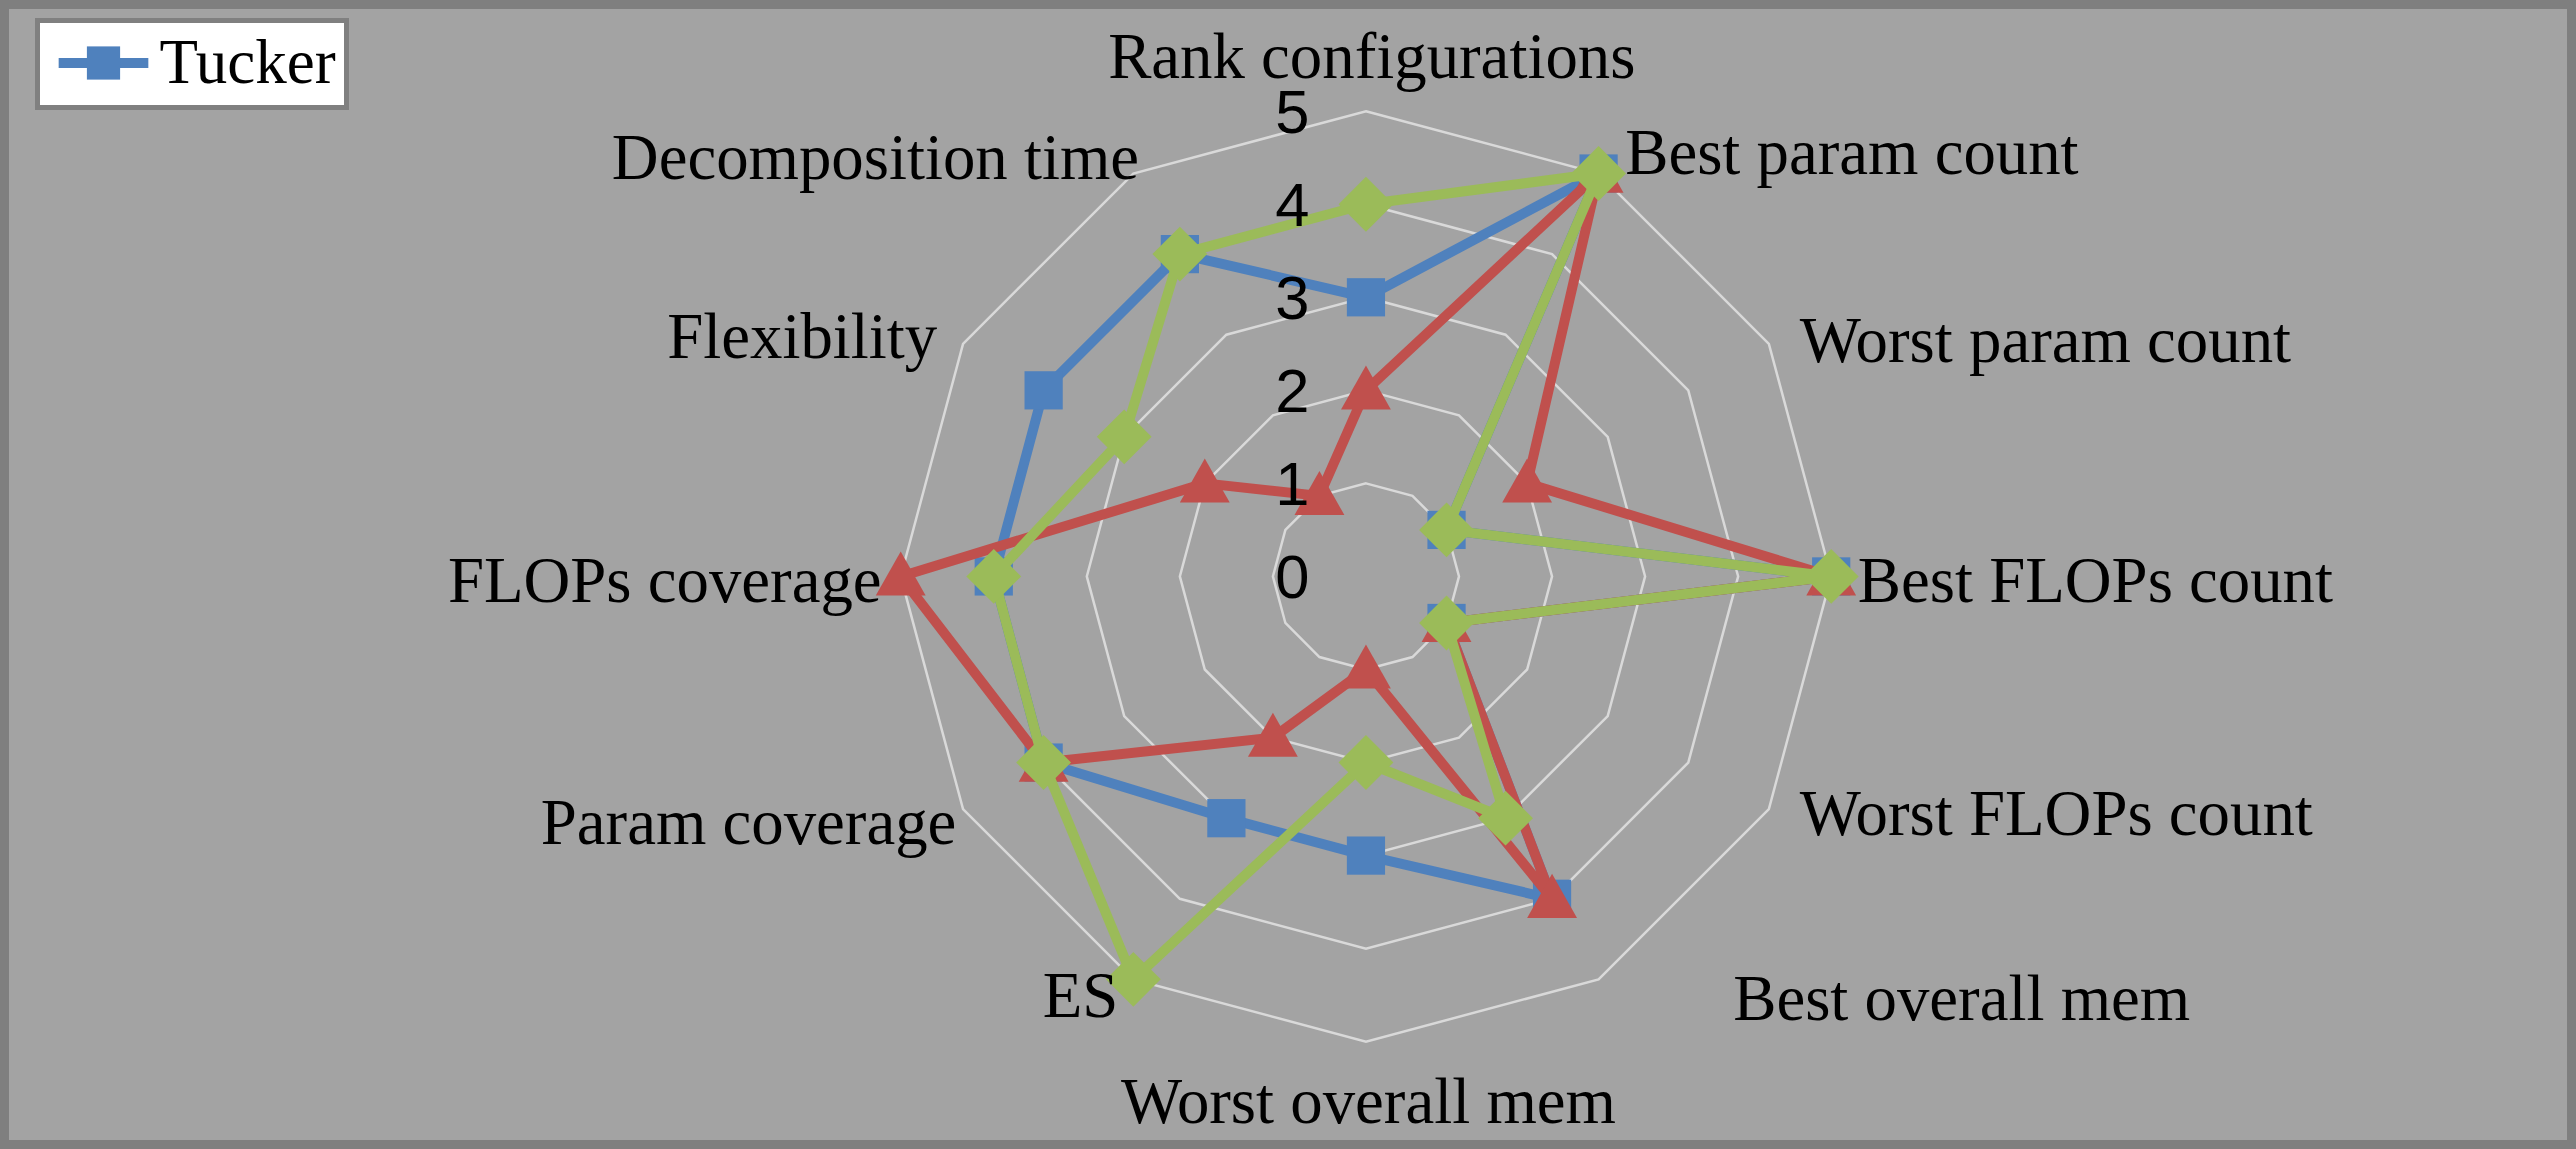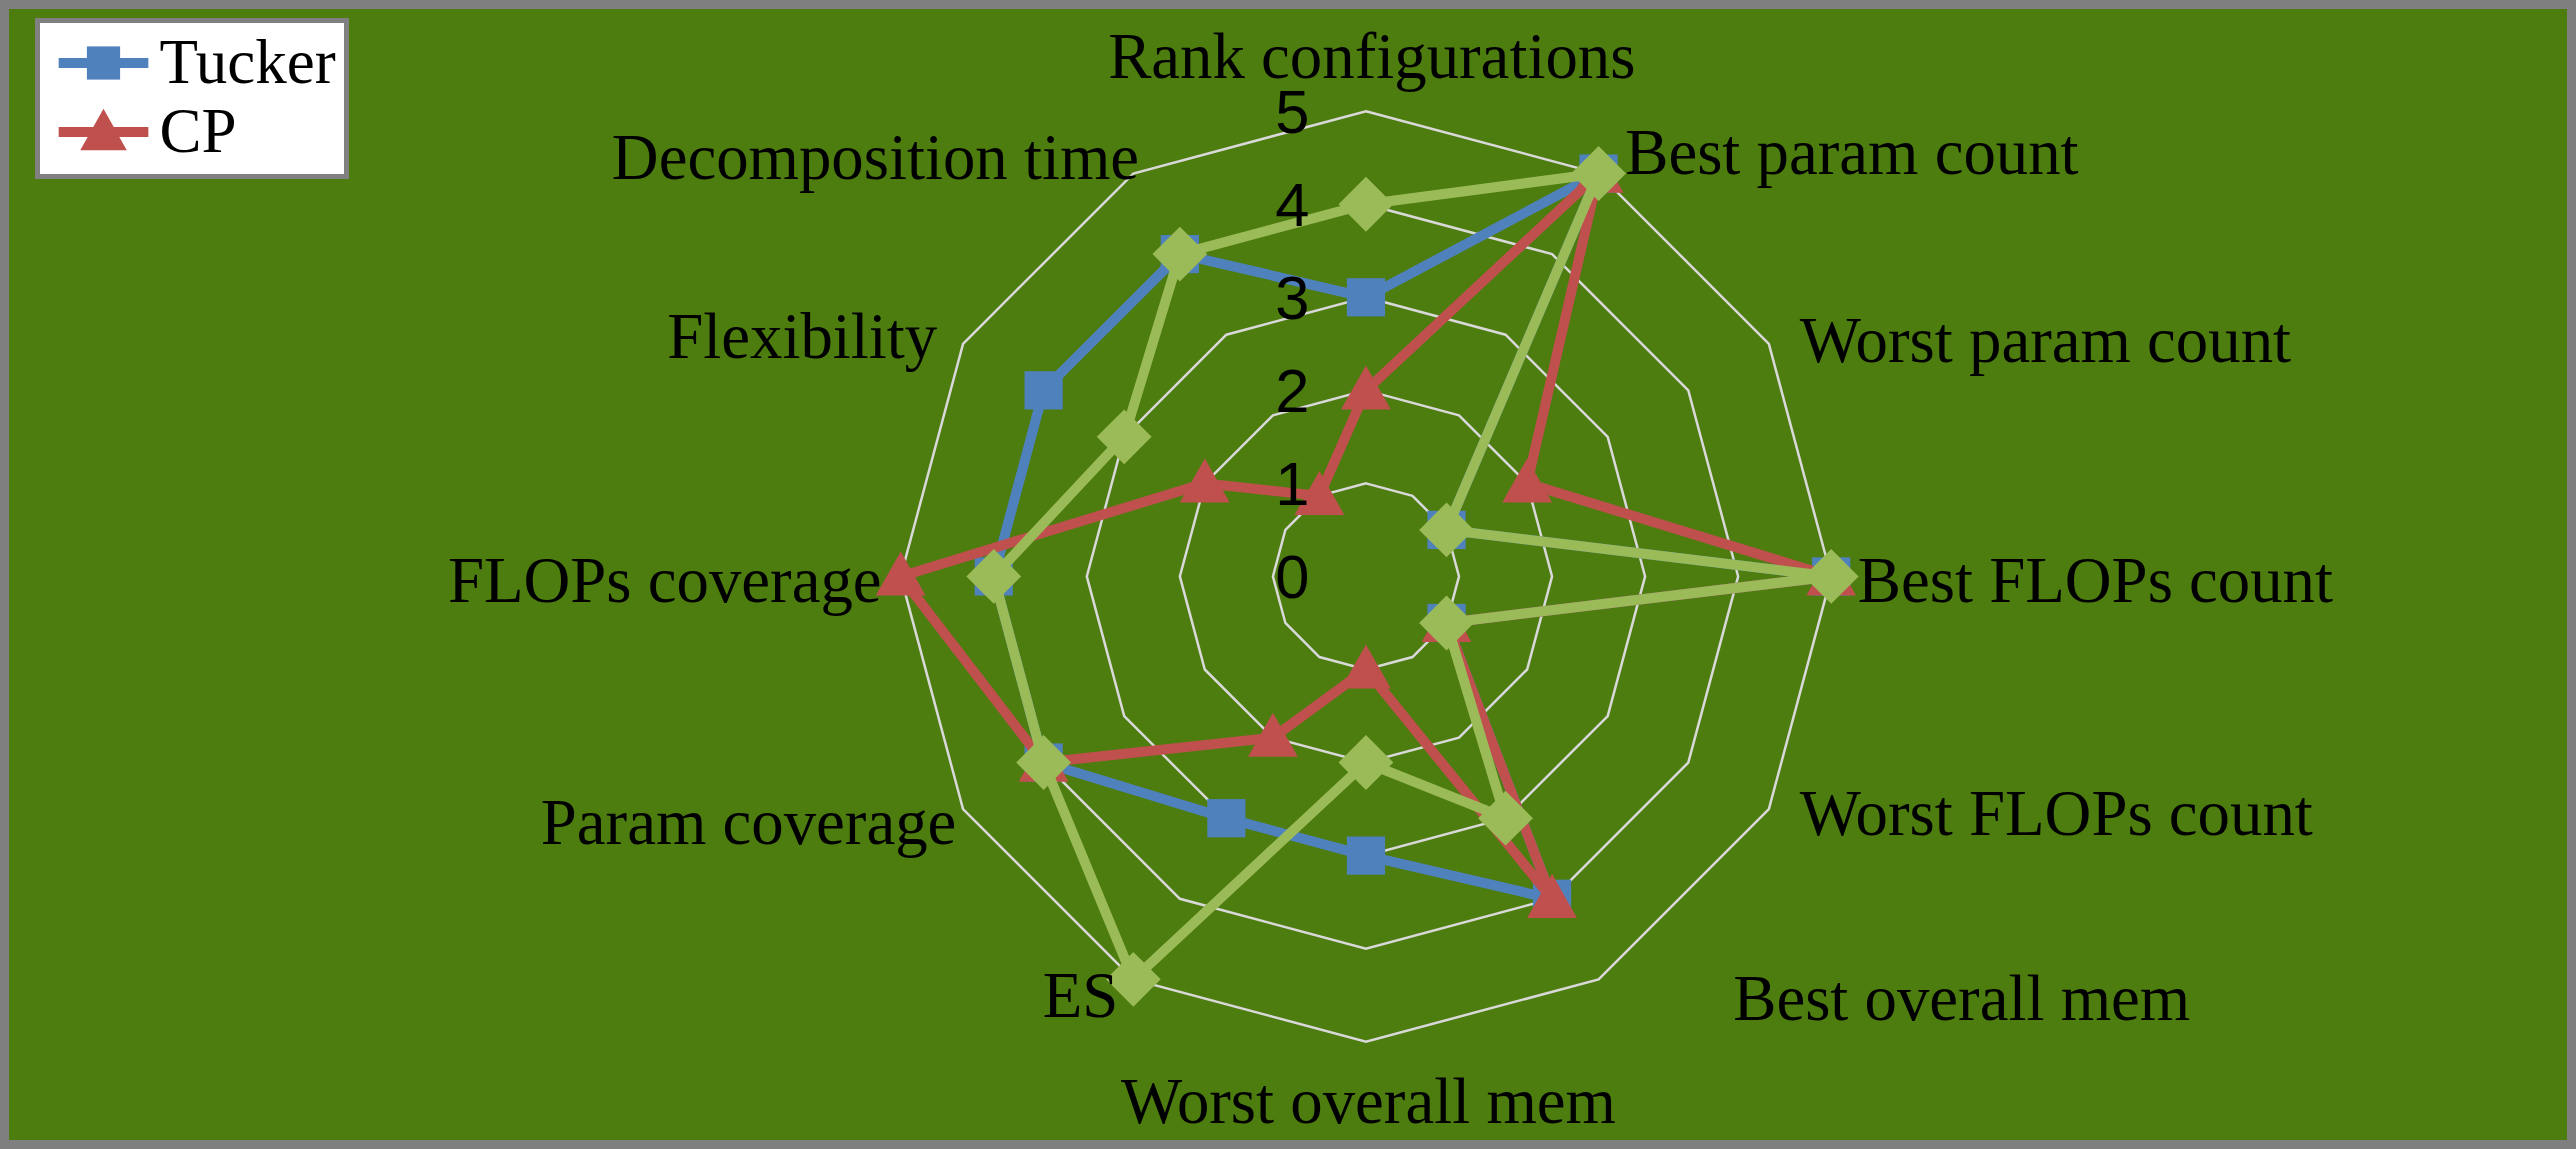--- a/index.html
+++ b/index.html
@@ -5,21 +5,21 @@
   html, body {
     margin: 0;
     padding: 0;
     background: #ffffff;
   }
   #figure {
     position: relative;
     width: 2576px;
     height: 1149px;
     box-sizing: border-box;
-    background: #4d7c0f;
+    background: #a3a3a3;
     border: 9.1px solid #7f7f7f;
     overflow: hidden;
     font-family: "Liberation Serif", serif;
   }
   #radar-svg {
     position: absolute;
     left: 0;
     top: 0;
     width: 2576px;
     height: 1149px;
@@ -68,27 +68,20 @@
 <body>
 
 <div id="figure">
   <div id="legend">
       <div class="legend-row">
         <svg viewBox="0 0 112 72" class="legend-swatch">
           <line x1="2" y1="36" x2="110" y2="36" stroke="#4F81BD" stroke-width="12"></line>
           <rect x="36" y="16" width="40" height="40" fill="#4F81BD"></rect>
         </svg>
         <span class="legend-label">Tucker</span>
-      </div>
-      <div class="legend-row">
-        <svg viewBox="0 0 112 72" class="legend-swatch">
-          <line x1="2" y1="36" x2="110" y2="36" stroke="#C0504D" stroke-width="12"></line>
-          <polygon points="56,8 84,58 28,58" fill="#C0504D"></polygon>
-        </svg>
-        <span class="legend-label">CP</span>
       </div>
     </div>
   <svg id="radar-svg" viewBox="0 0 3100 1383">
     <g id="rings-layer">
         <polygon points="1633,571 1689,586.0051547761428 1729.994845223857,627 1745,683 1729.994845223857,739 1689,779.9948452238572 1633,795 1577,779.9948452238572 1536.005154776143,739 1521,683 1536.005154776143,627 1577,586.005154776143" fill="none" stroke="#D9D9D9" stroke-width="3"></polygon>
         <polygon points="1633,459 1745,489.0103095522858 1826.9896904477143,571 1857,683 1826.9896904477143,795 1745,876.9896904477142 1633,907 1521,876.9896904477143 1439.0103095522857,795 1409,683 1439.0103095522857,571 1521,489.0103095522858" fill="none" stroke="#D9D9D9" stroke-width="3"></polygon>
         <polygon points="1633,347 1801,392.0154643284286 1923.9845356715714,515 1969,683 1923.9845356715714,851 1801,973.9845356715714 1633,1019 1465,973.9845356715714 1342.0154643284286,851 1297,683 1342.0154643284286,515 1464.9999999999998,392.0154643284287" fill="none" stroke="#D9D9D9" stroke-width="3"></polygon>
         <polygon points="1633,235 1857,295.0206191045715 2020.9793808954287,459 2081,683 2020.9793808954287,907 1857,1070.9793808954284 1633,1131 1409,1070.9793808954287 1245.0206191045713,907 1185,683 1245.0206191045716,458.99999999999994 1408.9999999999998,295.0206191045716" fill="none" stroke="#D9D9D9" stroke-width="3"></polygon>
         <polygon points="1633,123 1913,198.02577388071438 2117.9742261192855,403.00000000000006 2193,683 2117.9742261192855,963 1913,1167.9742261192855 1633,1243 1353,1167.9742261192857 1148.0257738807143,963 1073,683.0000000000001 1148.0257738807145,402.99999999999994 1352.9999999999998,198.0257738807145" fill="none" stroke="#D9D9D9" stroke-width="3"></polygon>
       </g>

